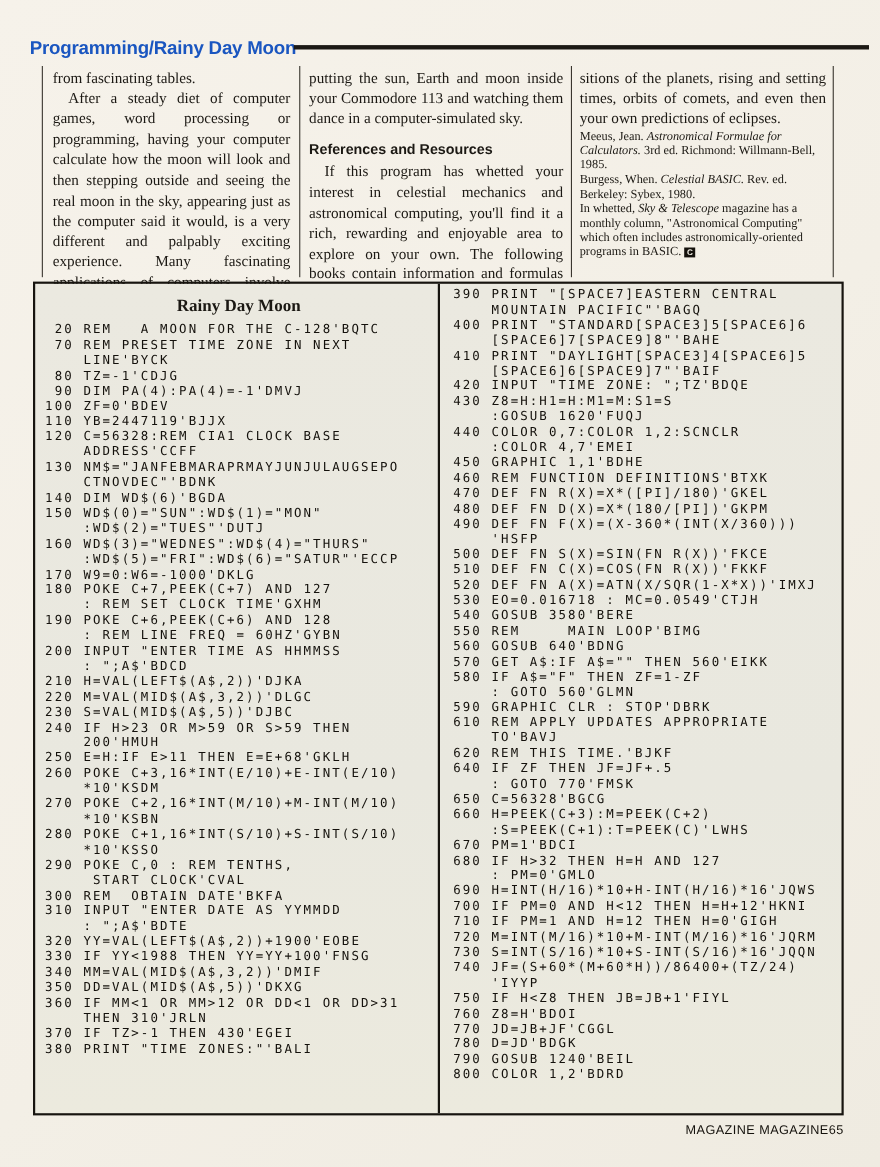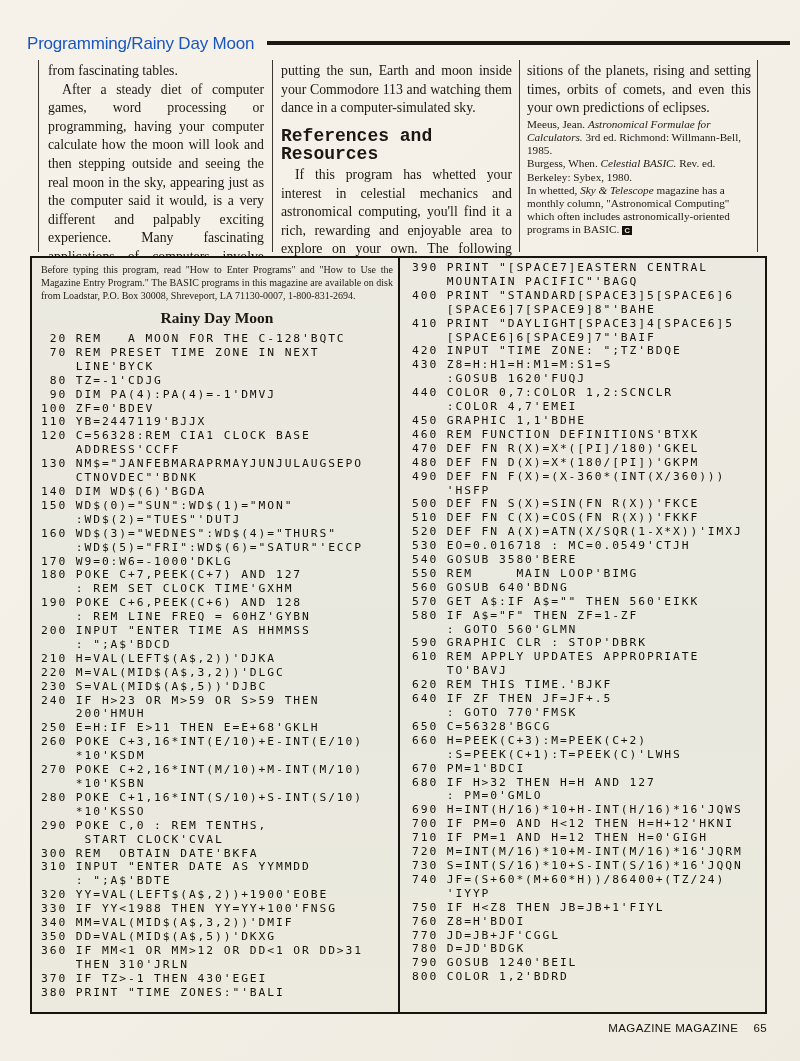--- a/index.html
+++ b/index.html
@@ -4,30 +4,30 @@
 <style>
   html,body{margin:0;padding:0;background:#d8d4c9;}
   .page{
     position:relative;width:800px;height:1061px;margin:0 auto;
     background:linear-gradient(135deg,#f6f2ea 0%,#f3efe6 55%,#efebe1 100%);
     font-family:"Liberation Serif",serif;color:#1b1813;overflow:hidden;
   }
   
   .kicker{
     position:absolute;left:27px;top:34px;
-    font-family:"Liberation Sans",sans-serif;font-weight:normal;
+    font-family:"Liberation Sans",sans-serif;font-weight:bold;
     font-size:17px;letter-spacing:-0.2px;color:#1a56c0;white-space:nowrap;
   }
   .kicker-rule{position:absolute;left:267px;top:41px;width:523px;height:4px;background:#1c1914;}
   
   .vrule{position:absolute;top:60px;height:192px;width:1px;background:#3a362f;}
   .col{position:absolute;top:62px;font-size:13.8px;line-height:18.6px;text-align:justify;}
   .col p{margin:0;}
   .col p.indent{text-indent:14px;}
-  .refs-heading{font-family:Liberation Mono, monospace;font-weight:bold;font-size:18px;margin:9px 0 2px 0;text-align:left;}
+  .refs-heading{font-family:Liberation Sans, sans-serif;font-weight:bold;font-size:13px;margin:9px 0 2px 0;text-align:left;}
   .cite{font-size:11.2px;line-height:13.2px;text-align:left;margin-top:6px;}
   .cite:first-of-type{margin-top:10px;}
   .end-mark{
     display:inline-block;width:10px;height:9px;background:#14110c;color:#f3efe6;
     font-family:"Liberation Sans",sans-serif;font-size:7.5px;font-weight:bold;
     text-align:center;line-height:9px;vertical-align:baseline;margin-left:3px;
   }
   
   .listing-box{
     position:absolute;left:30px;top:256px;width:737px;height:758px;
@@ -42,21 +42,21 @@
   pre.code{
     font-family:"DejaVu Sans Mono",monospace;
     font-size:11.3px;line-height:13.9px;letter-spacing:1.9px;
     margin:0;white-space:pre;color:#14110c;
   }
   
   .footer{
     position:absolute;left:30px;top:1022px;width:737px;text-align:right;
     font-family:"Liberation Sans",sans-serif;font-size:11.5px;letter-spacing:0.4px;color:#15120d;
   }
-  .footer .pageno{margin-left:15px;}
+  .footer .pageno{}
 </style>
 </head>
 <body>
 
 <div class="page">
 
   <div class="kicker">Programming/Rainy Day Moon</div>
   <div class="kicker-rule"></div>
 
   <div class="vrule" style="left:38px;"></div>
@@ -69,31 +69,30 @@
     <p class="indent">After a steady diet of computer games, word processing or programming, having your computer calculate how the moon will look and then stepping outside and seeing the real moon in the sky, appearing just as the computer said it would, is a very different and palpably exciting experience. Many fascinating applications of computers involve simulating real-world events. When you run this program you're</p>
   </div>
 
   <div class="col" style="left:281px;width:231px;">
     <p>putting the sun, Earth and moon inside your Commodore 113 and watching them dance in a computer-simulated sky.</p>
     <div class="refs-heading">References and Resources</div>
     <p class="indent">If this program has whetted your interest in celestial mechanics and astronomical computing, you'll find it a rich, rewarding and enjoyable area to explore on your own. The following books contain information and formulas you can use to write your own programs that calculate the po-</p>
   </div>
 
   <div class="col" style="left:527px;width:224px;">
-    <p>sitions of the planets, rising and setting times, orbits of comets, and even this your own predictions of eclipses.</p>
+    <p>sitions of the planets, rising and setting times, orbits of comets, and even then your own predictions of eclipses.</p>
     <p class="cite"><span>Meeus, Jean. </span><i>Astronomical Formulae for Calculators.</i><span> 3rd ed. Richmond: Willmann-Bell, 1985.</span></p>
     <p class="cite"><span>Burgess, When. </span><i>Celestial BASIC.</i><span> Rev. ed. Berkeley: Sybex, 1980.</span></p>
     <p class="cite"><span>In whetted, </span><i>Sky &amp; Telescope</i><span> magazine has a monthly column, "Astronomical Computing" which often includes astronomically-oriented programs in BASIC.</span><span class="end-mark">C</span></p>
   </div>
 
   <div class="listing-box">
     <div class="listing-divider"></div>
 
     <div class="listing-left">
-      <div class="notice">Before typing this program, read "How to Enter Programs" and "How to Use the Magazine Entry Program." The BASIC programs in this magazine are available on disk from Loadstar, P.O. Box 30008, Shreveport, LA 71130-0007, 1-800-831-2694.</div>
       <div class="listing-title">Rainy Day Moon</div>
       <pre class="code"> 20 REM   A MOON FOR THE C-128'BQTC
  70 REM PRESET TIME ZONE IN NEXT
     LINE'BYCK
  80 TZ=-1'CDJG
  90 DIM PA(4):PA(4)=-1'DMVJ
 100 ZF=0'BDEV
 110 YB=2447119'BJJX
 120 C=56328:REM CIA1 CLOCK BASE
     ADDRESS'CCFF

